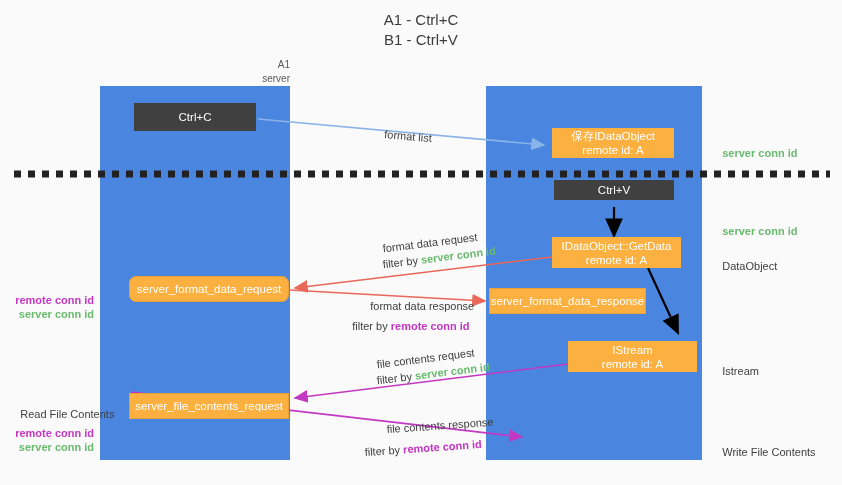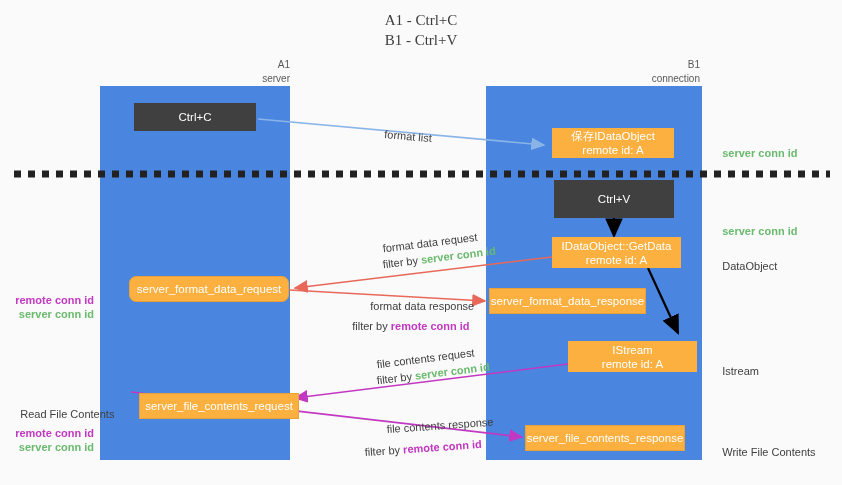--- a/index.html
+++ b/index.html
@@ -17,21 +17,21 @@
 
   
   .title {
     position: absolute;
     left: 0; right: 0; top: 10px;
     text-align: center;
     font-size: 15px;
     color: #3c3c3c;
     line-height: 20px;
   }
-  .title div { white-space: pre; font-family: Liberation Serif, serif; }
+  .title div { white-space: pre; }
 
   
   .col-head {
     position: absolute;
     text-align: right;
     font-size: 10px;
     color: #595959;
     line-height: 14px;
   }
   .col-head .l2 { }
@@ -92,24 +92,20 @@
 
   <div class="title">
     <div>A1 - Ctrl+C</div>
     <div>B1 - Ctrl+V</div>
   </div>
 
   <div class="col-head" style="left:100px; top:58px; width:190px;">
     <div>A1</div>
     <div class="l2">server</div>
   </div>
-  <div class="col-head" style="left:510px; top:58px; width:190px;">
-    <div>B1</div>
-    <div class="l2">connection</div>
-  </div>
 
   <div class="lane" style="left:100px; top:86px; width:190px; height:374px;"></div>
   <div class="lane" style="left:486px; top:86px; width:216px; height:374px;"></div>
 
   <svg class="overlay" viewBox="0 0 842 485">
     <defs>
       <marker id="ah-blue" markerWidth="9" markerHeight="8" refX="8" refY="4" orient="auto">
         <path d="M0,0 L9,4 L0,8 z" fill="#8ab4e8"></path>
       </marker>
       <marker id="ah-red" markerWidth="9" markerHeight="8" refX="8" refY="4" orient="auto">
@@ -142,21 +138,21 @@
 
   <div class="box green" style="left:134px; top:103px; width:122px; height:28px;">
     <div>Ctrl+C</div>
   </div>
 
   <div class="box orange" style="left:552px; top:128px; width:122px; height:30px;">
     <div>保存IDataObject</div>
     <div>remote id: A</div>
   </div>
 
-  <div class="box green" style="left:554px; top:180px; width:120px; height:38px;">
+  <div class="box green" style="left:554px; top:180px; width:120px; height:20px;">
     <div>Ctrl+V</div>
   </div>
 
   <div class="box orange" style="left:552px; top:237px; width:129px; height:31px;">
     <div>IDataObject::GetData</div>
     <div>remote id: A</div>
   </div>
 
   <div class="box orange" style="left:568px; top:341px; width:129px; height:31px;">
     <div>IStream</div>
@@ -164,27 +160,24 @@
   </div>
 
   <div class="box orange bordered" style="left:129px; top:276px; width:160px; height:26px;border-radius:7px;">
     <div>server_format_data_request</div>
   </div>
 
   <div class="box orange bordered" style="left:489px; top:288px; width:157px; height:26px;">
     <div>server_format_data_response</div>
   </div>
 
-  <div class="box orange bordered" style="left:139px; top:393px; width:160px; height:26px;">
+  <div class="box orange bordered" style="left:129px; top:393px; width:160px; height:26px;">
     <div>server_file_contents_request</div>
   </div>
 
-  <div class="box orange bordered" style="left:525px; top:425px; width:160px; height:26px;">
-    <div>server_file_contents_response</div>
-  </div>
 
   <div class="lbl dark rot" style="left:374px; top:112px; transform: rotate(5deg);">
     <span>format list</span>
   </div>
 
   <div class="lbl dark rot" style="left:368px; top:229px; transform: rotate(-7deg);">
     <span>format data request</span>
   </div>
   <div class="lbl dark rot" style="left:368px; top:245px; transform: rotate(-7deg);">
     <span>filter by </span><span class="green-in">server conn id</span>

